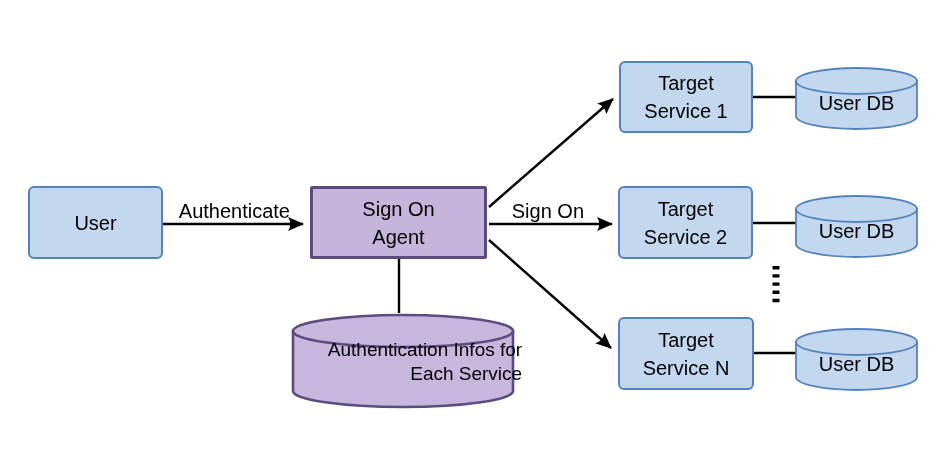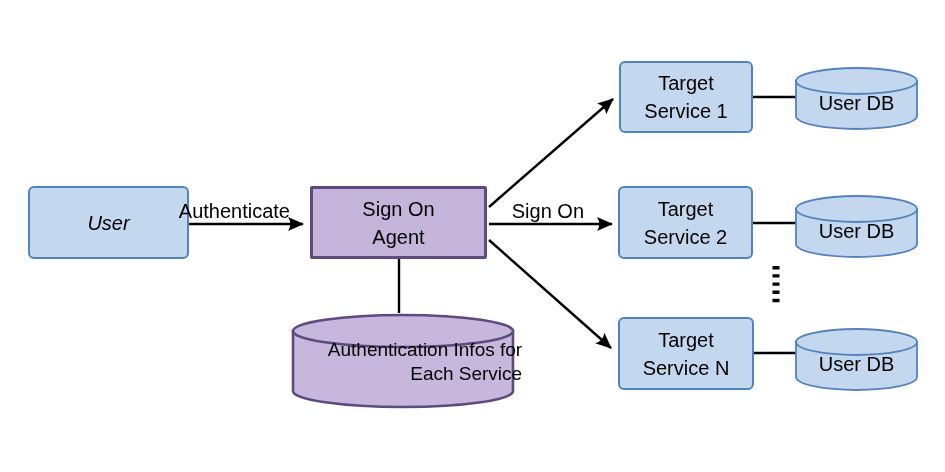--- a/index.html
+++ b/index.html
@@ -105,21 +105,21 @@
       <path d="M796,342 L796,377 A60.5,13 0 0 0 917,377 L917,342 Z" fill="#c3d7ee" stroke="#5383bd" stroke-width="1.8"></path>
       <ellipse cx="856.5" cy="342" rx="60.5" ry="13" fill="#c3d7ee" stroke="#5383bd" stroke-width="1.8"></ellipse>
     </g>
 
     <g>
       <path d="M293,331 L293,391 A110,16 0 0 0 513,391 L513,331 Z" fill="#c8b7dc" stroke="#5d4a7e" stroke-width="2.6"></path>
       <ellipse cx="403" cy="331" rx="110" ry="16" fill="#c8b7dc" stroke="#5d4a7e" stroke-width="2.6"></ellipse>
     </g>
   </svg>
 
-  <div class="node blue" style="left:28px; top:186px; width:161px; height:73px;font-style:italic;">
+  <div class="node blue" style="left:28px; top:186px; width:135px; height:73px;">
     <span>User</span>
   </div>
 
   <div class="node purple" style="left:310px; top:186px; width:177px; height:73px;">
     <span>Sign On
 Agent</span>
   </div>
 
   <div class="node blue" style="left:619px; top:61px; width:134px; height:72px;">
     <span>Target

